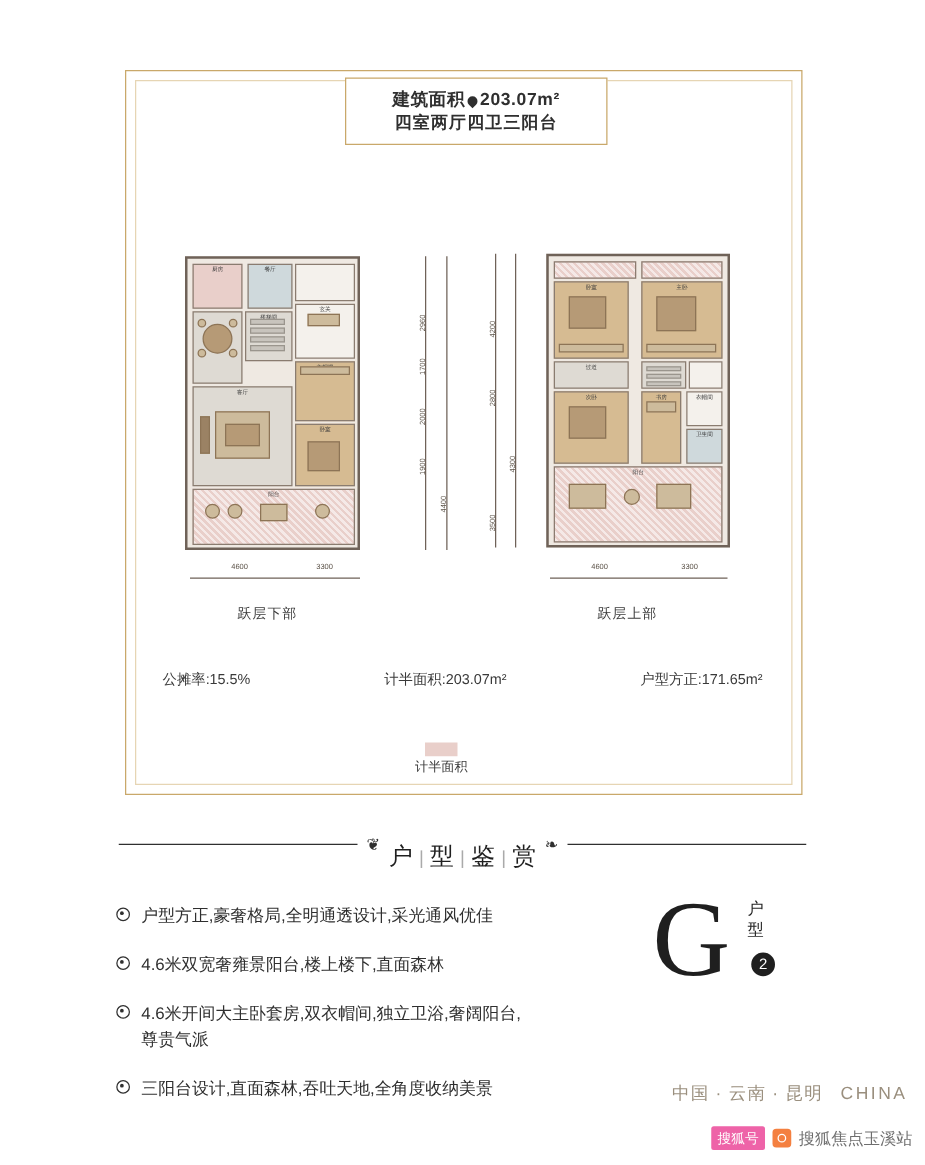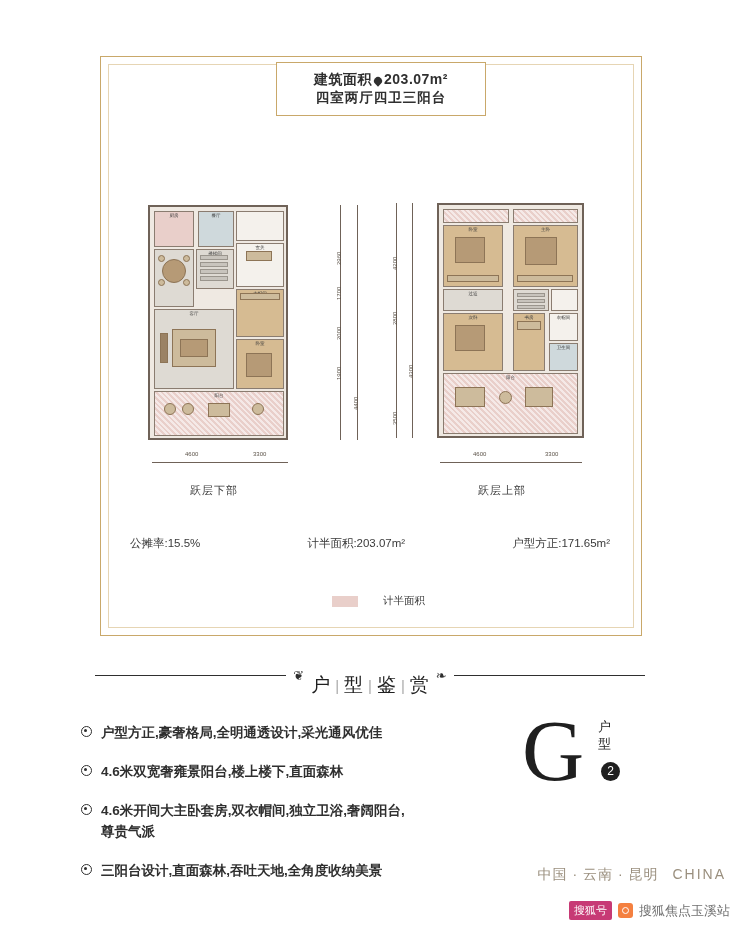--- a/index.html
+++ b/index.html
@@ -159,23 +159,24 @@
     font-size: 11.5px;
     color: #3a3a3a;
   }
   .stats .item { white-space: nowrap; }
 
   .legend {
     position: absolute;
     left: 332px; top: 594px;
     display: flex;
     align-items: center;
-    gap: 25px;
+    gap: 2px;
     font-size: 10.5px;
     color: #3a3a3a;
+    flex-direction: column;
   }
   .legend .swatch {
     width: 26px; height: 11px;
     background: #e9cfca;
     display: inline-block;
   }
 
   
   .section-head {
     position: absolute;
@@ -208,23 +209,22 @@
   }
   .sec-title .bar {
     color: #aaa;
     font-size: 15px;
     padding: 0 5px;
   }
 
   
   .bullets {
     position: absolute;
-    left: 81px; top: 722px;
+    left: 93px; top: 722px;
     width: 420px;
-    font-weight: bold;
   }
   .bullet {
     display: flex;
     align-items: flex-start;
     margin-bottom: 18px;
     font-size: 13.5px;
     line-height: 21px;
     color: #2f2f2f;
   }
   .bullet .dot {
@@ -294,21 +294,21 @@
 
   .watermark {
     position: absolute;
     right: 10px; bottom: 12px;
     display: flex;
     align-items: center;
     gap: 6px;
     opacity: .85;
   }
   .wm-badge {
-    background: #be185d;
+    background: #ec4899;
     color: #fff;
     font-size: 11px;
     padding: 2px 5px;
     border-radius: 2px;
     white-space: nowrap;
   }
   .wm-text {
     font-size: 13px;
     color: #555;
     white-space: nowrap;

